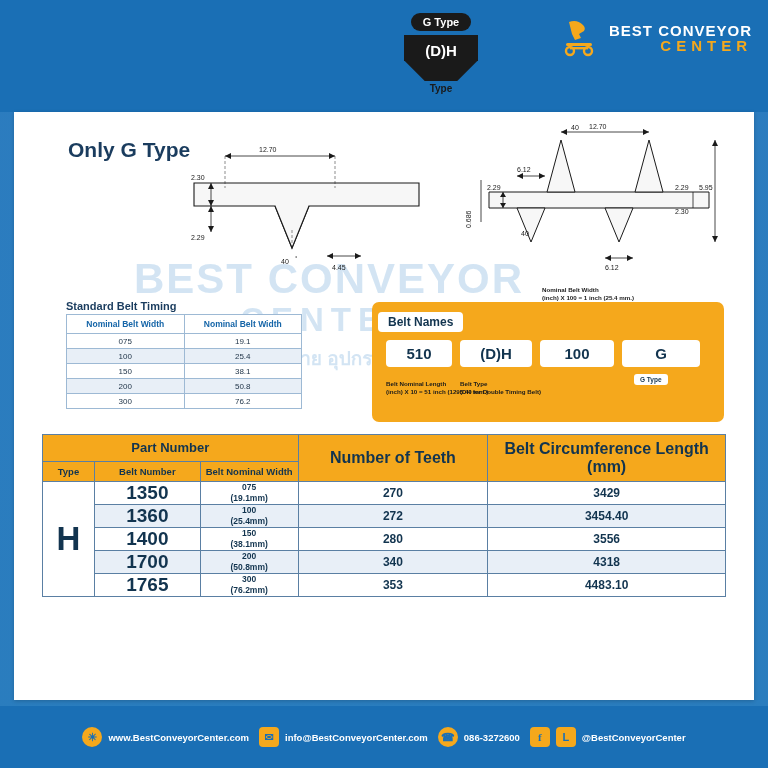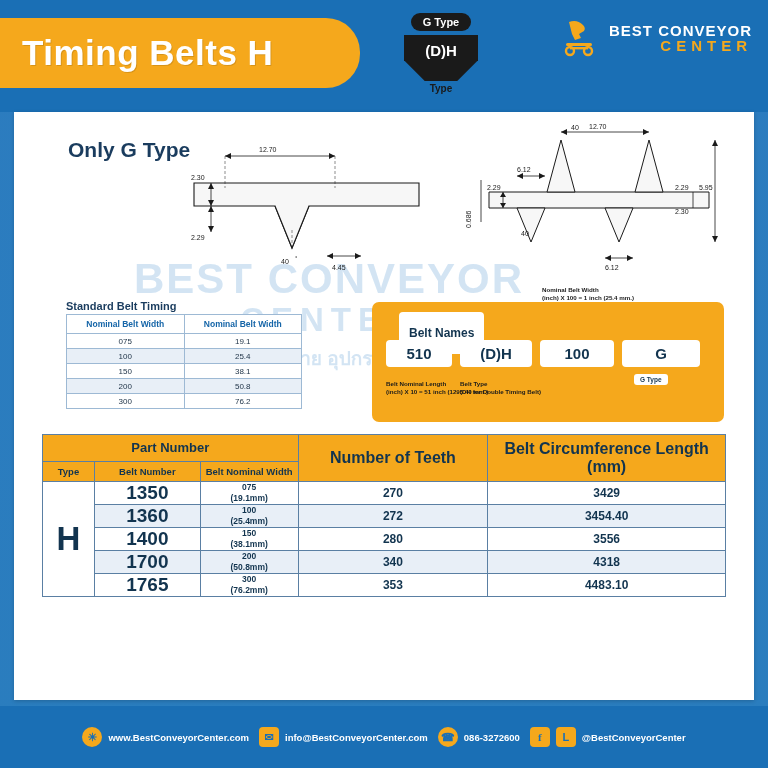--- a/index.html
+++ b/index.html
@@ -120,23 +120,23 @@
     background: #ffffff;
   }
   table.sbw tr.alt td { background: #e8eff7; }
 
   
   .belt-names {
     position: absolute; left: 358px; top: 190px; width: 352px; height: 120px;
     background: #f5a81c; border-radius: 7px;
   }
   .bn-label {
-    position: absolute; left: 27px; top: 10px;
+    position: absolute; left: 6px; top: 10px;
     background: #ffffff; border-radius: 4px;
-    padding: 14px 10px; font-size: 12px; font-weight: bold; color: #12344f;
+    padding: 3px 10px; font-size: 12px; font-weight: bold; color: #12344f;
   }
   .bn-boxes {
     position: absolute; left: 14px; top: 38px;
     display: flex; gap: 8px;
   }
   .bn-box {
     background: #ffffff; border-radius: 4px;
     height: 27px; display: flex; align-items: center; justify-content: center;
     font-size: 15px; font-weight: bold; color: #12344f;
   }
@@ -207,23 +207,20 @@
   .f-ico.fb { background: #f5a81c; color: #1a6fb5; font-family: "Liberation Serif", serif; }
   .dim-txt { font-size: 7px; fill: #1a1a1a; font-family: "Liberation Sans", sans-serif; }
   .dim-txt-sm { font-size: 6px; fill: #1a1a1a; font-family: "Liberation Sans", sans-serif; }
 </style>
 </head>
 <body>
 
 <div class="page">
 
   <div class="header">
-    <div class="title-band">
-      <span class="title">Timing Belts H</span>
-    </div>
 
     <div class="type-badge">
       <div class="pill">G Type</div>
       <div class="shape">
         <span>(D)H</span>
       </div>
       <div class="sub">Type</div>
     </div>
 
     <div class="logo">

